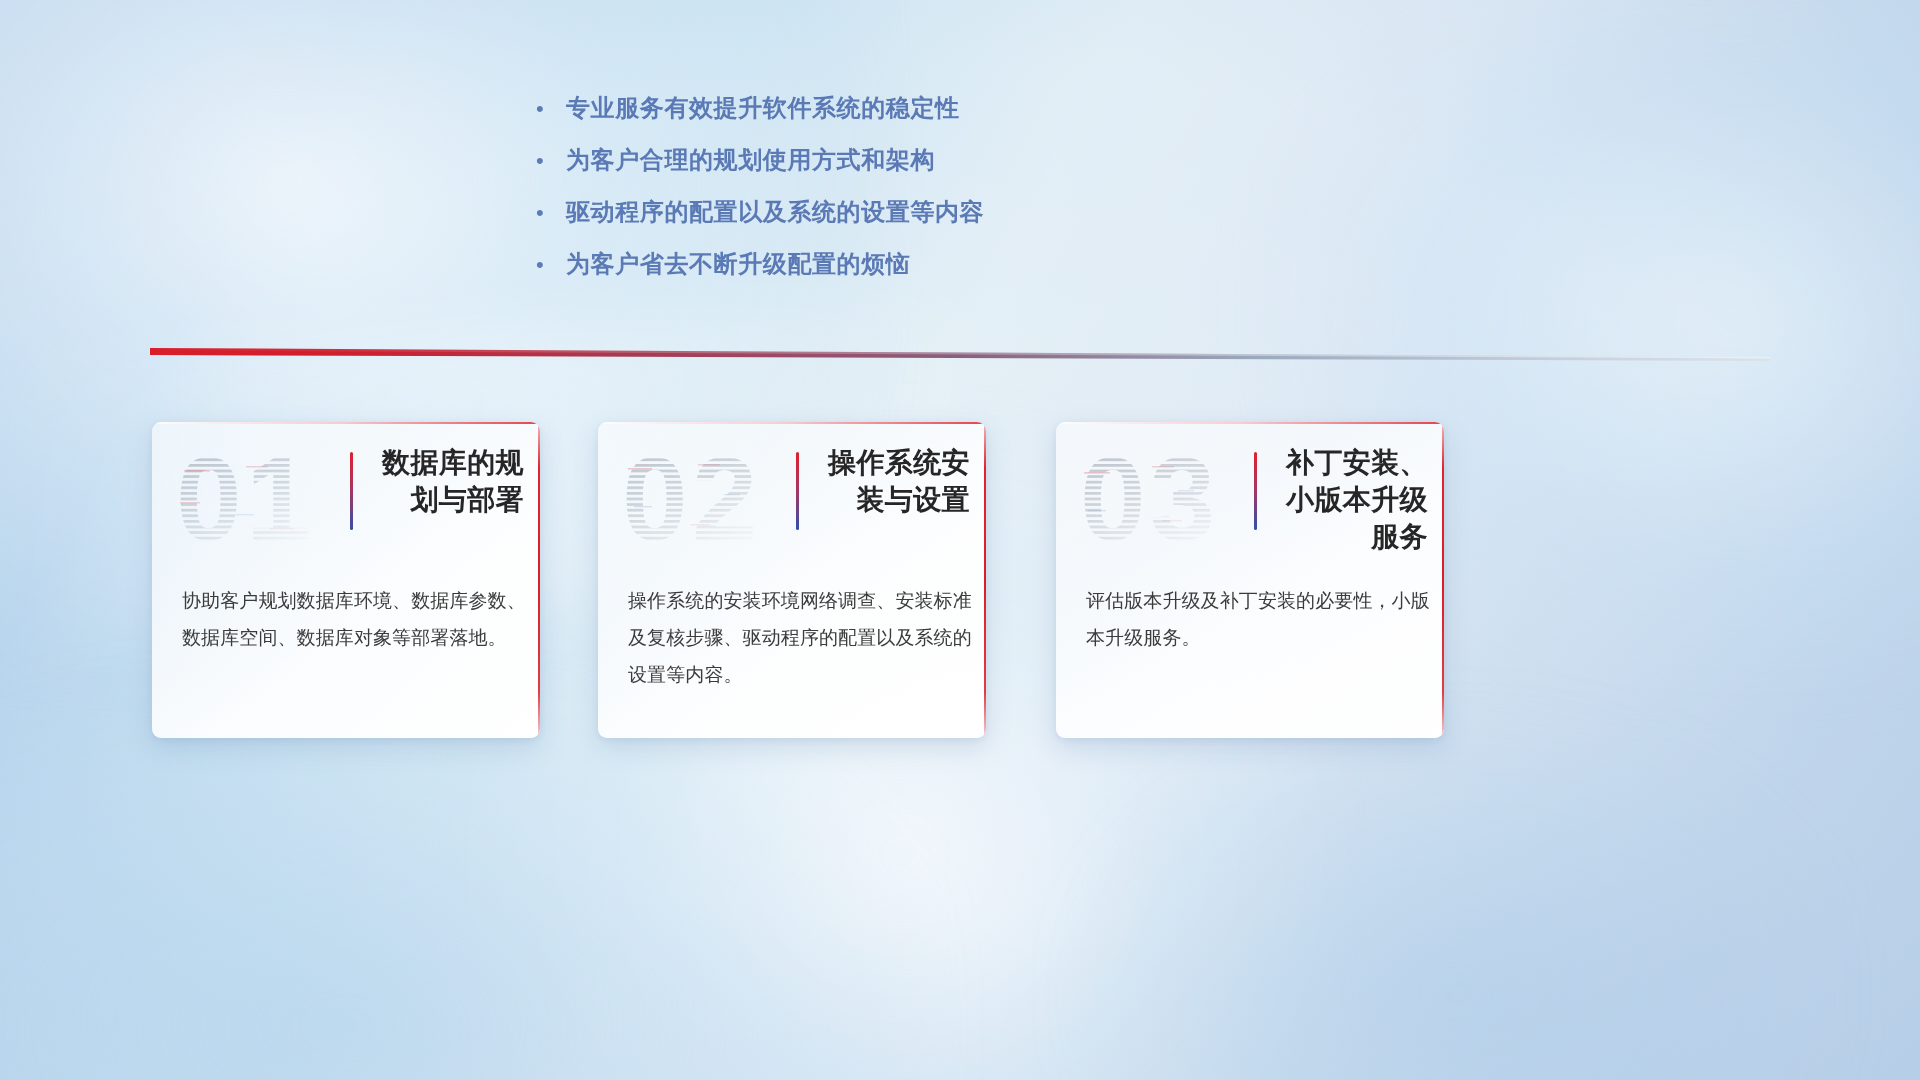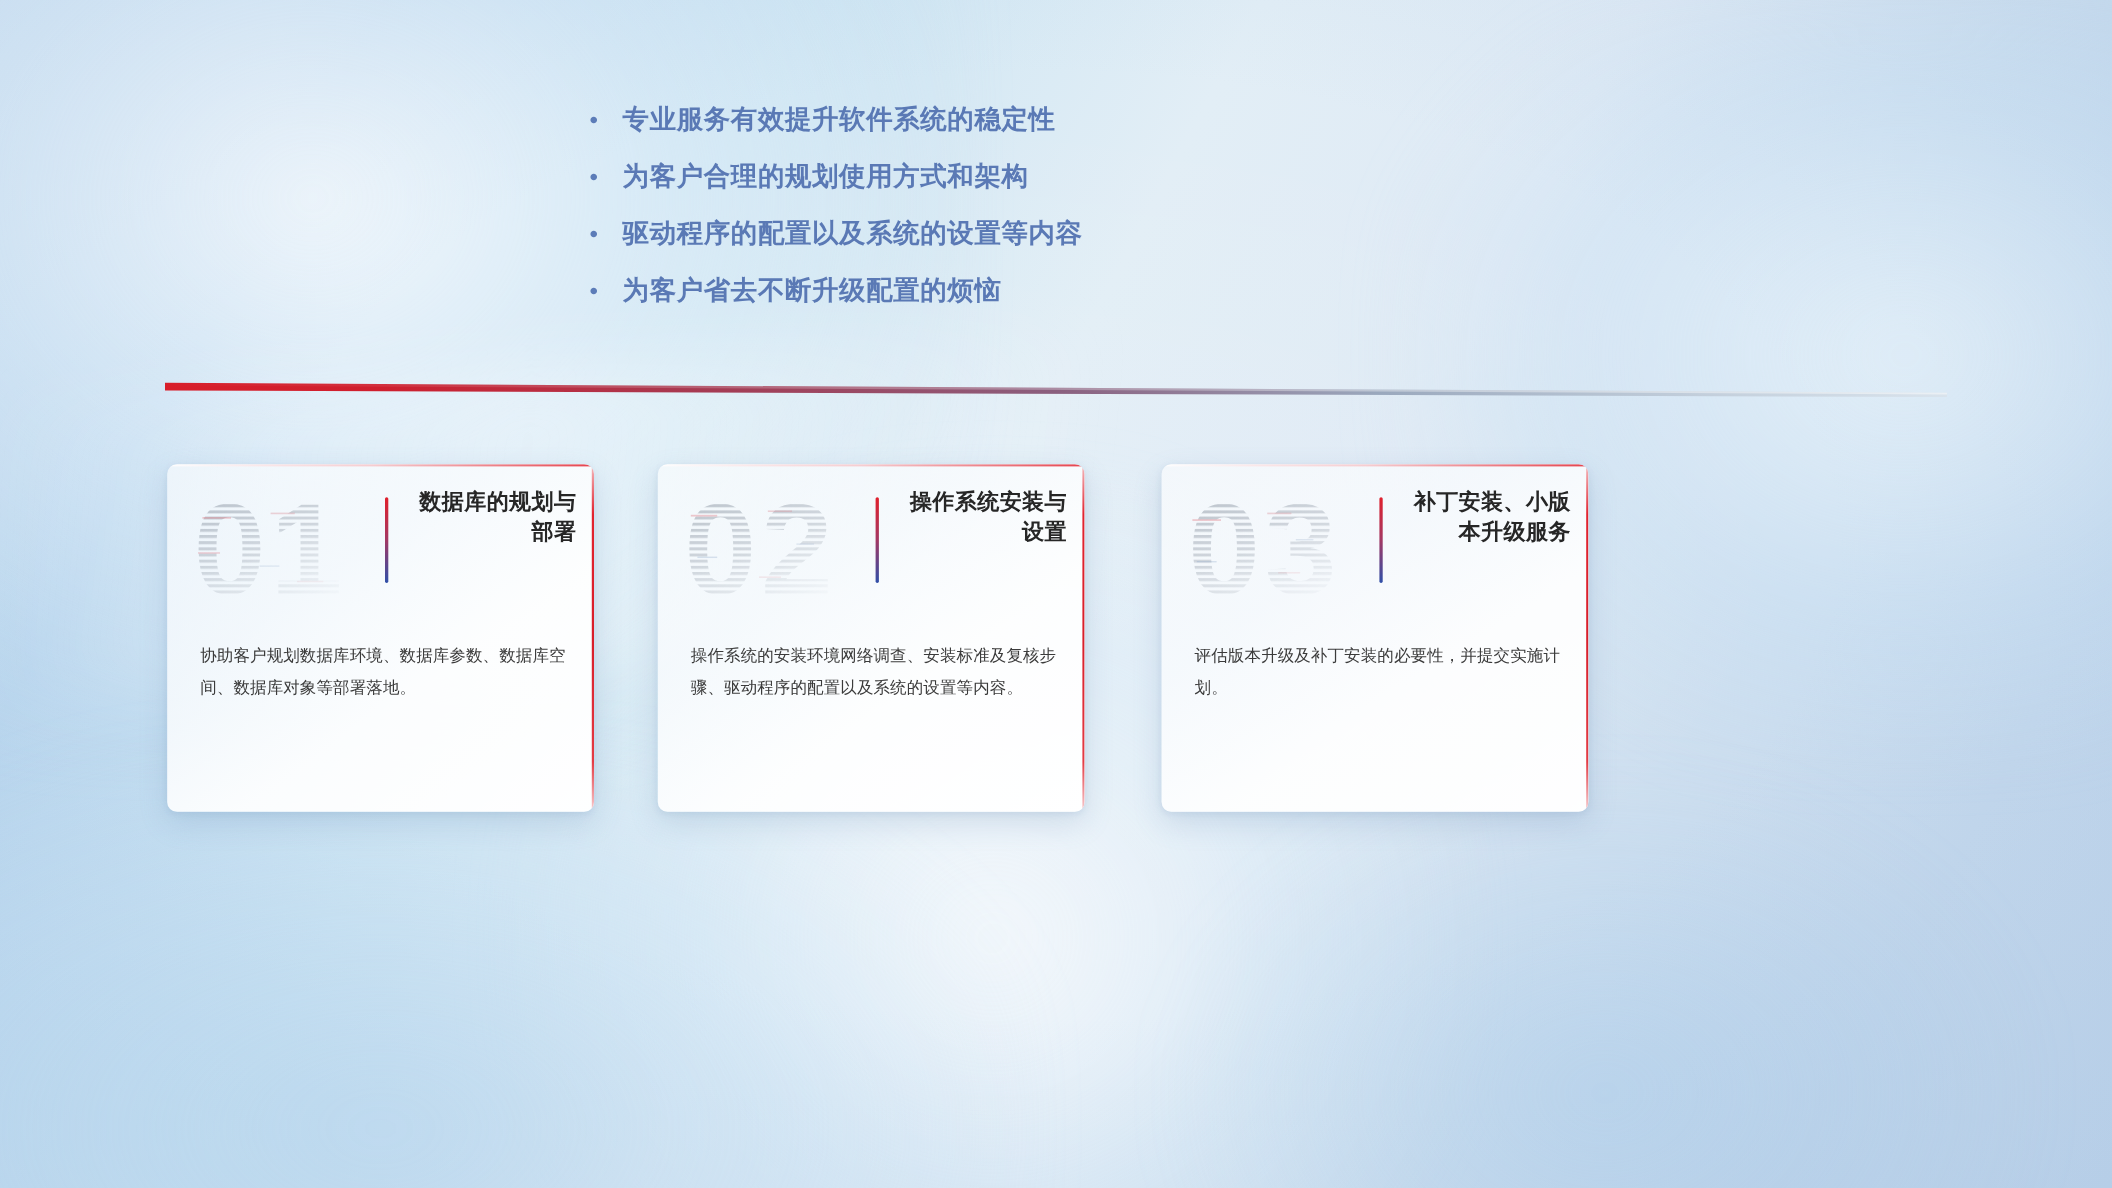--- a/index.html
+++ b/index.html
@@ -201,32 +201,32 @@
     position: absolute;
     left: 198px; top: 30px;
     width: 3px; height: 78px;
     background: linear-gradient(180deg, #e0202c 0%, #a63761 48%, #2f4fa8 100%);
     border-radius: 2px;
   }
   .card-title {
     position: absolute;
     left: 222px; top: 22px;
     width: 150px;
-    font-size: 20px;
+    font-size: 28px;
     font-weight: 700;
     line-height: 1.33;
     color: #262626;
     letter-spacing: 0.4px;
   }
 
   .card-body {
     position: absolute;
     left: 30px; right: 6px;
     top: 160px;
-    font-size: 15px;
+    font-size: 19px;
     line-height: 1.95;
     color: #3b3b3b;
     letter-spacing: 0.1px;
   }
 </style>
 </head>
 <body>
 
 <div class="bg-root">
   <div class="bg-base"></div>
@@ -378,16 +378,16 @@
             <rect x="10" y="74" width="18" height="1.3" fill="#8fa8c9"></rect>
             <rect x="74" y="30" width="22" height="1.5" fill="#d98c95"></rect>
             <rect x="84" y="84" width="20" height="1.4" fill="#dc8a92"></rect>
             <rect x="100" y="54" width="16" height="1.3" fill="#93a9c7"></rect>
           </g>
         </svg>
       </div>
       <div class="card-divider-bar"></div>
       <div class="card-title">补丁安装、小版本升级服务</div>
     </div>
-    <div class="card-body">评估版本升级及补丁安装的必要性，并提交实施计划。</div>
+    <div class="card-body">评估版本升级及补丁安装的必要性，小版本升级服务。</div>
   </div>
 
 </div>
 
 </body></html>

